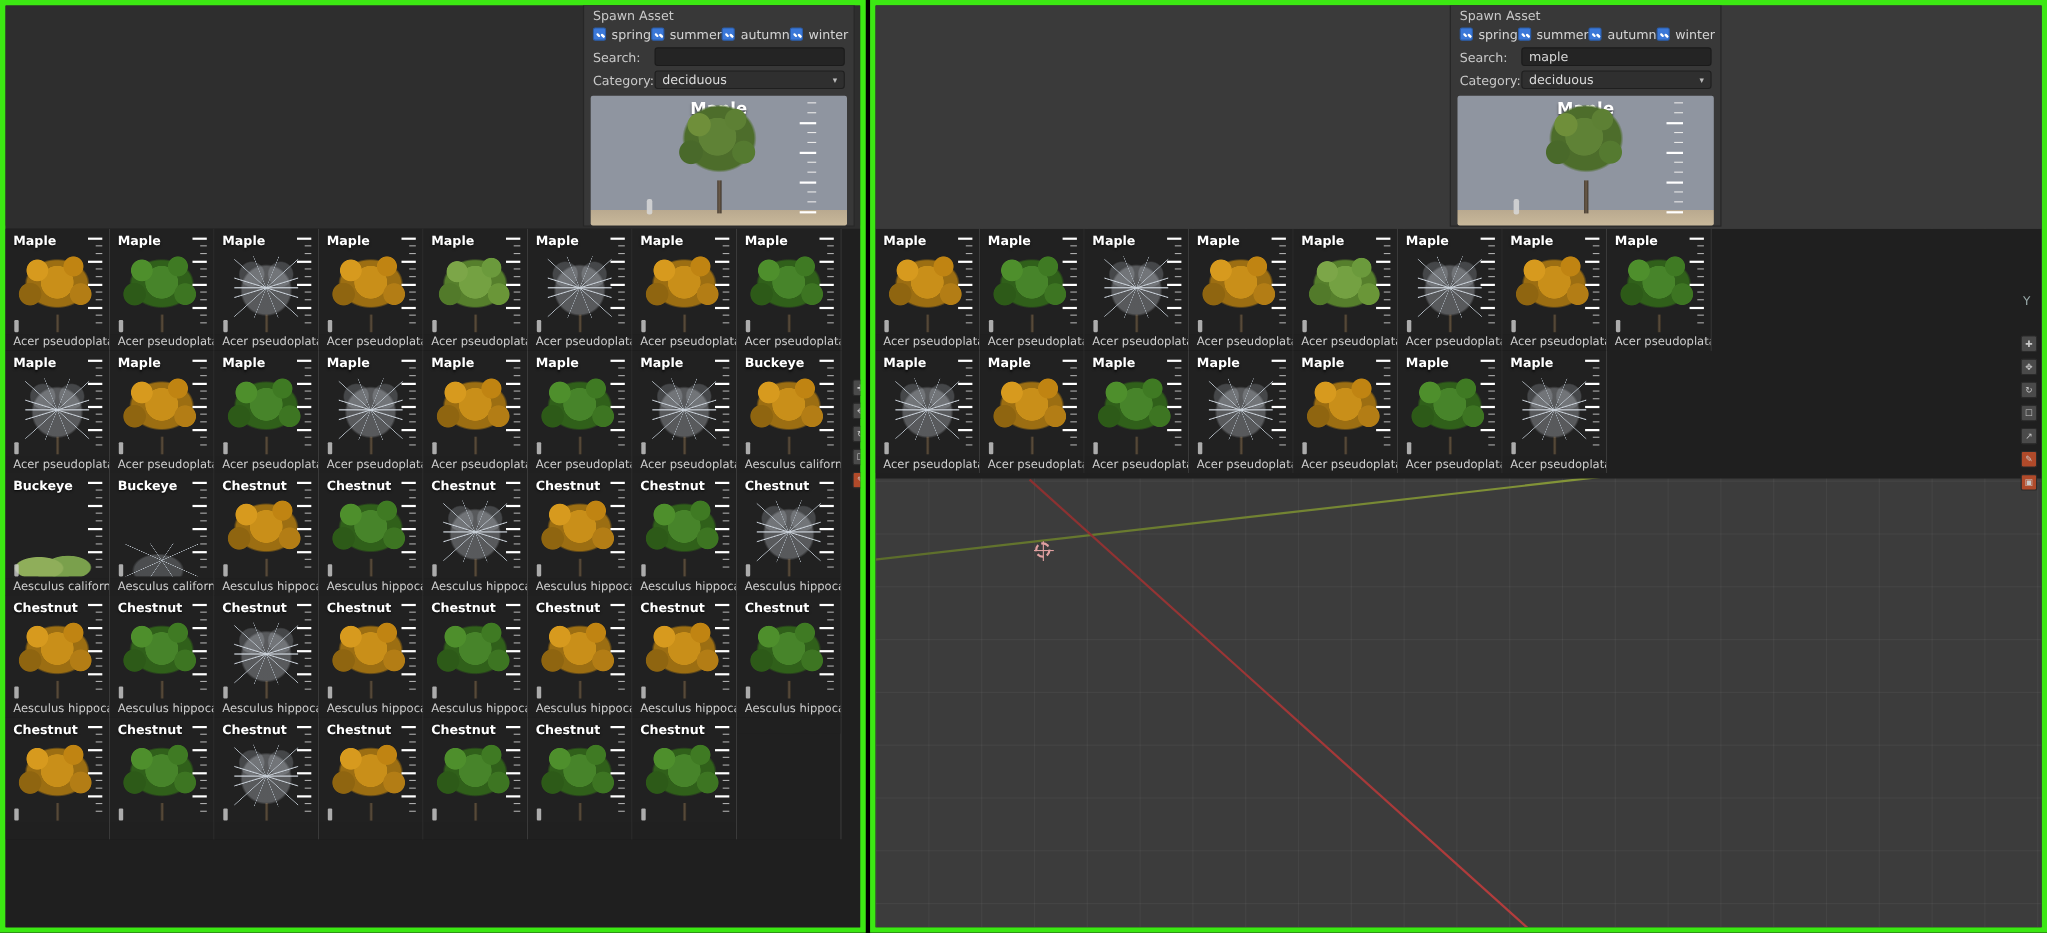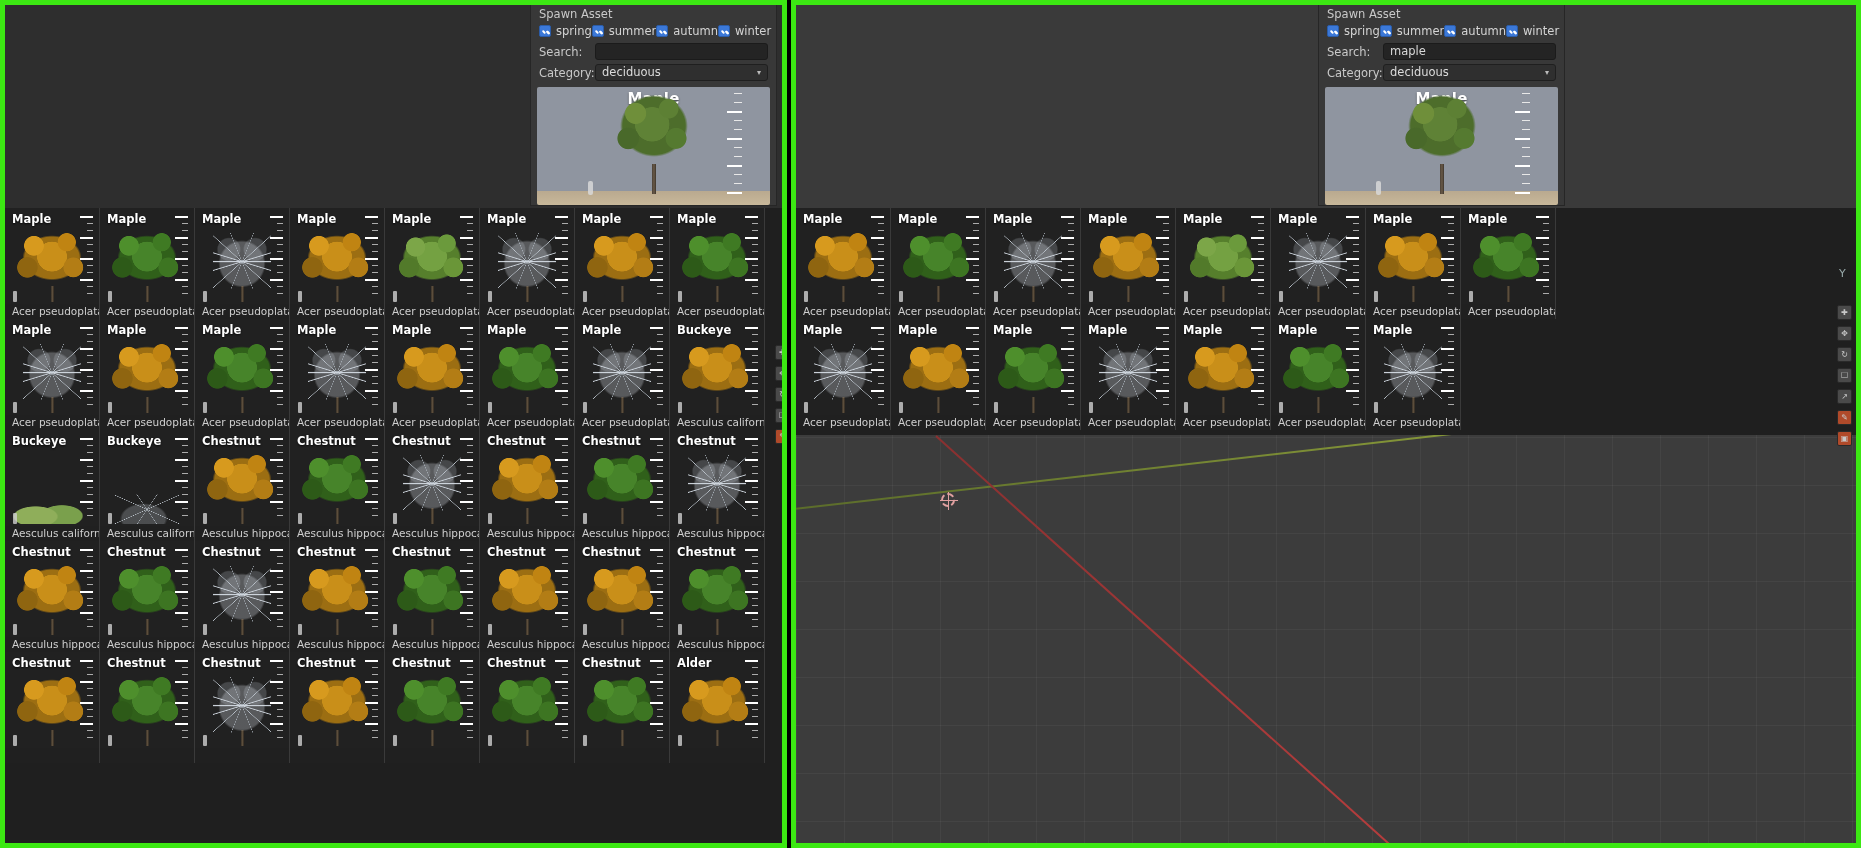--- a/index.html
+++ b/index.html
@@ -1313,42 +1313,20 @@
               </span>
               <span class="fig"></span>
               <span class="tree">
                 <span class="crown c-summer" style="display:block;position:relative;"></span>
                 <span class="trunk" style="display:block"></span>
               </span>
             </div>
             <div class="tile-caption"></div>
           </div>
           <div class="tile">
-            <div class="tile-img">
-              <span class="tile-name">Alder</span>
-              <span class="tile-ruler">
-                <i class="lg" style="top:0px"></i>
-                <i class="" style="top:7px"></i>
-                <i class="" style="top:14px"></i>
-                <i class="lg" style="top:21px"></i>
-                <i class="" style="top:28px"></i>
-                <i class="" style="top:35px"></i>
-                <i class="lg" style="top:42px"></i>
-                <i class="" style="top:49px"></i>
-                <i class="" style="top:56px"></i>
-                <i class="lg" style="top:63px"></i>
-                <i class="" style="top:70px"></i>
-                <i class="" style="top:77px"></i>
-              </span>
-              <span class="fig"></span>
-              <span class="tree">
-                <span class="crown c-autumn" style="display:block;position:relative;"></span>
-                <span class="trunk" style="display:block"></span>
-              </span>
-            </div>
             <div class="tile-caption"></div>
           </div>
         </div>
     </div>
 
     <div class="side-tools" style="left:770px;top:340px;">
       <div class="side-tool">✚</div>
       <div class="side-tool">✥</div>
       <div class="side-tool">↻</div>
       <div class="side-tool">☐</div>

